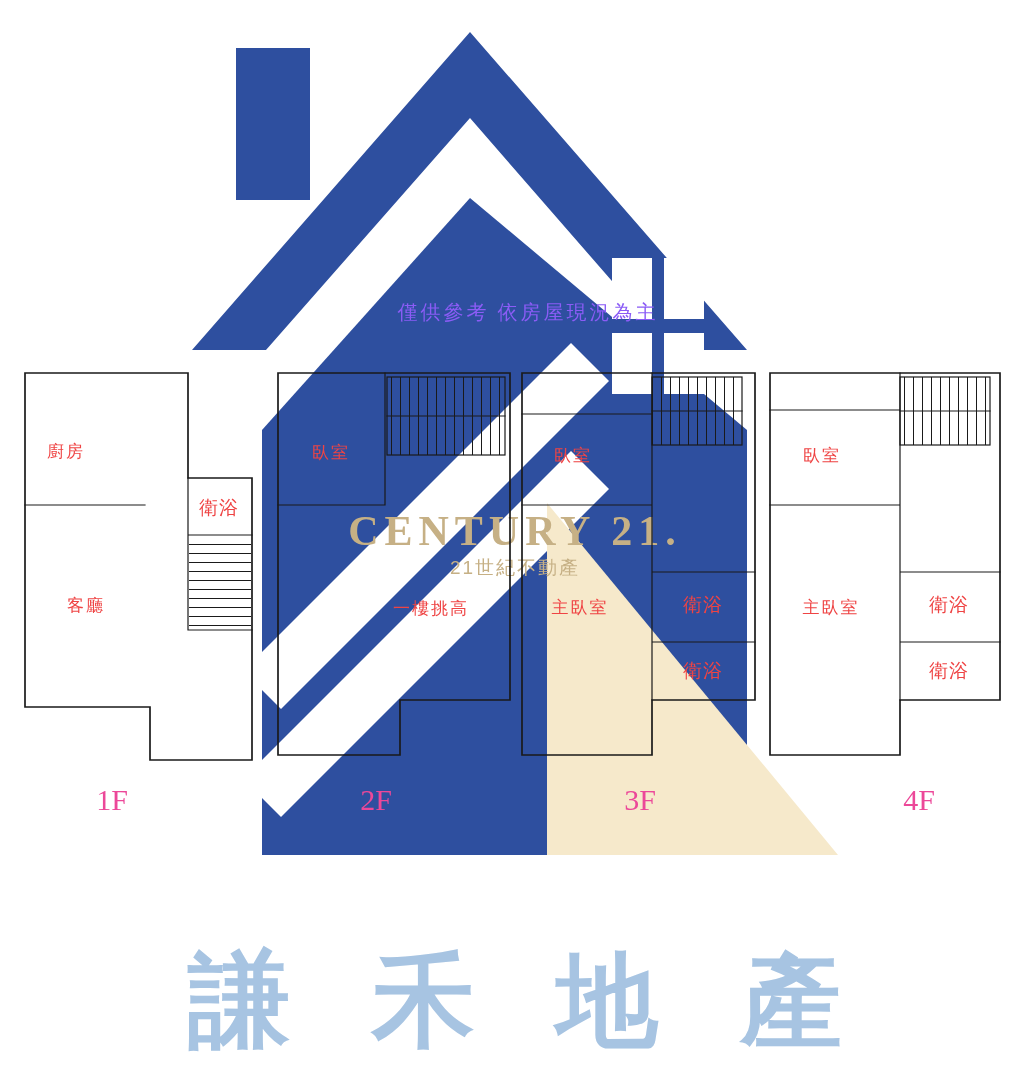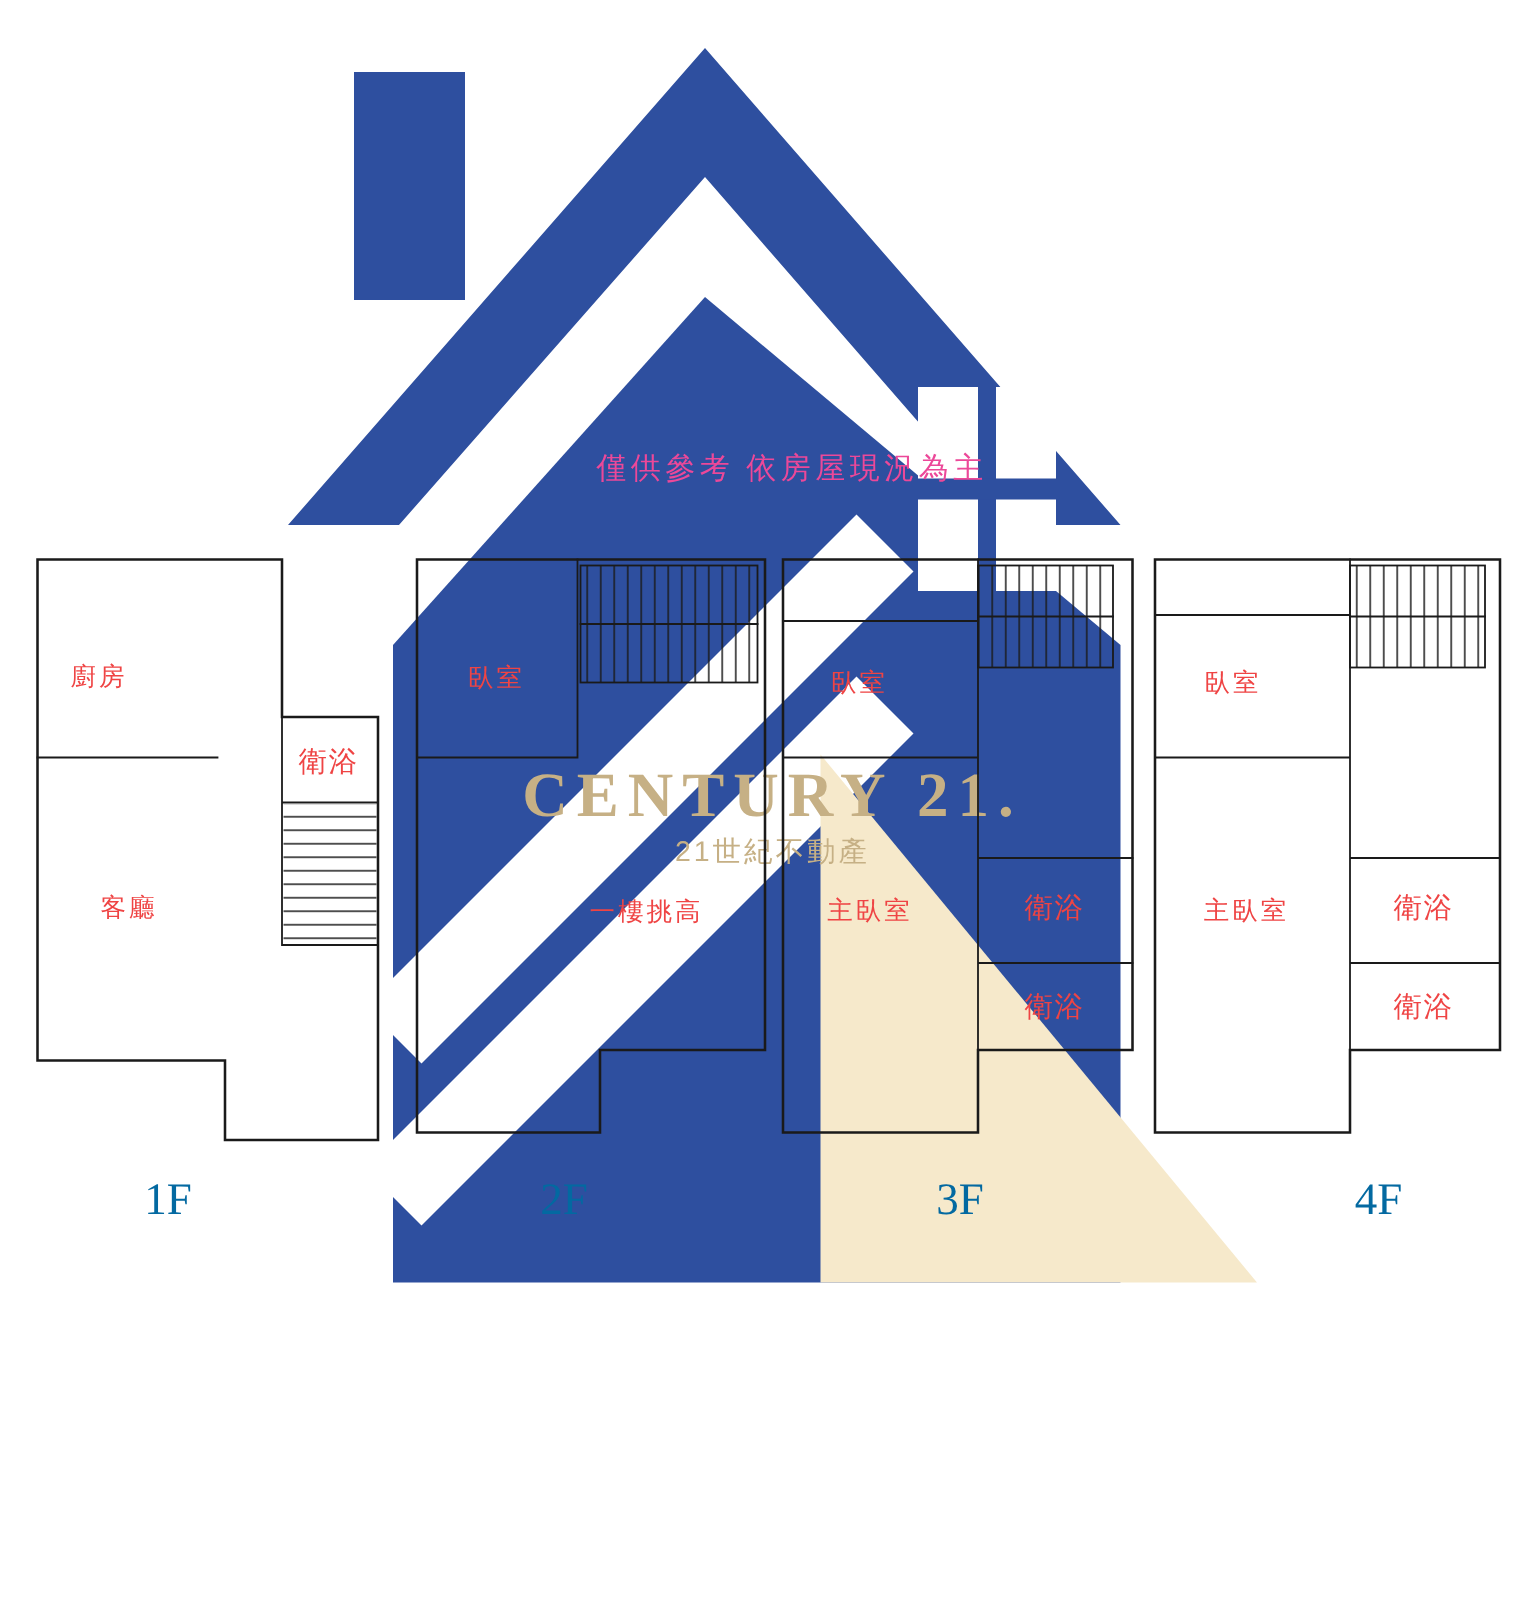--- a/index.html
+++ b/index.html
@@ -8,22 +8,22 @@
     position:relative; width:1024px; height:1080px;
     background:#ffffff; overflow:hidden;
     font-family:"Liberation Serif", serif;
   }
   .layer { position:absolute; left:0; top:0; width:1024px; height:1080px; }
   .room, .floorlabel, .note, .brand-en, .brand-zh, .company {
     position:absolute; transform:translate(-50%,-50%); white-space:nowrap;
   }
   .room { font-size:17px; letter-spacing:2px; color:#ef4444; }
   .room.small { font-size:19px; letter-spacing:1px; }
-  .floorlabel { font-size:30px; color:#0369a1; }
-  .note { left:528px; top:312px; font-size:20px; letter-spacing:3px; color:#ec4899; }
+  .floorlabel { font-size:30px; color:#ec4899; }
+  .note { left:528px; top:312px; font-size:20px; letter-spacing:3px; color:#8b5cf6; }
   .brand-en {
     left:515px; top:531px; font-family:"Liberation Serif", serif;
     font-weight:bold; font-size:42px; letter-spacing:6px; color:#c6b085;
   }
   .brand-zh {
     left:515px; top:568px; font-family:"Liberation Sans", sans-serif;
     font-weight:normal; font-size:19px; letter-spacing:2px; color:#c6b085;
   }
   .company {
     left:556px; top:1002px; font-family:"Liberation Sans", sans-serif;
@@ -118,14 +118,15 @@
     <div class="room small" style="left:949px; top:671px;">衛浴</div>
   </div>
 
   <div>
     <div class="floorlabel" style="left:112px; top:800px;">1F</div>
     <div class="floorlabel" style="left:376px; top:800px;text-align:right;">2F</div>
     <div class="floorlabel" style="left:640px; top:800px;">3F</div>
     <div class="floorlabel" style="left:901px; top:800px;margin-left:18px;">4F</div>
   </div>
 
+  <div class="company">謙禾地產</div>
 
 </div>
 
 </body></html>

